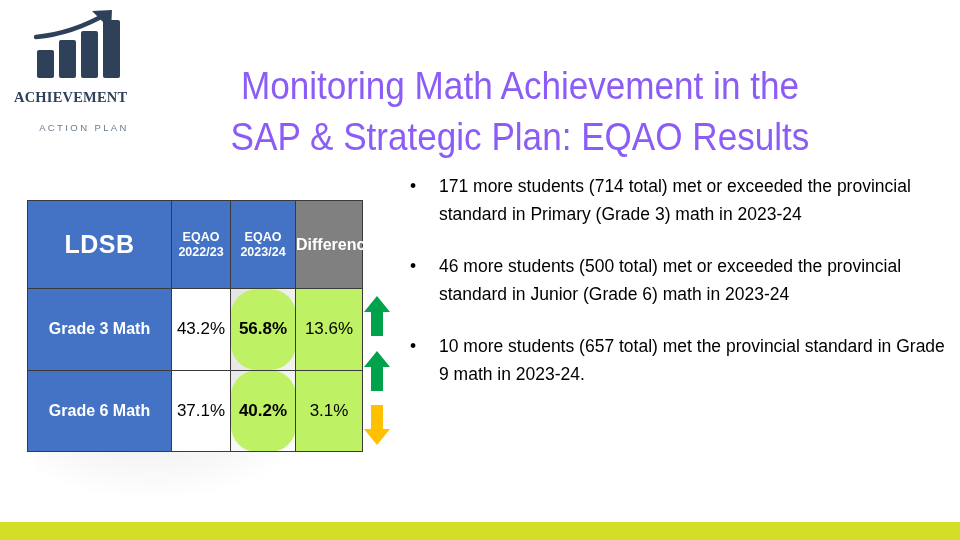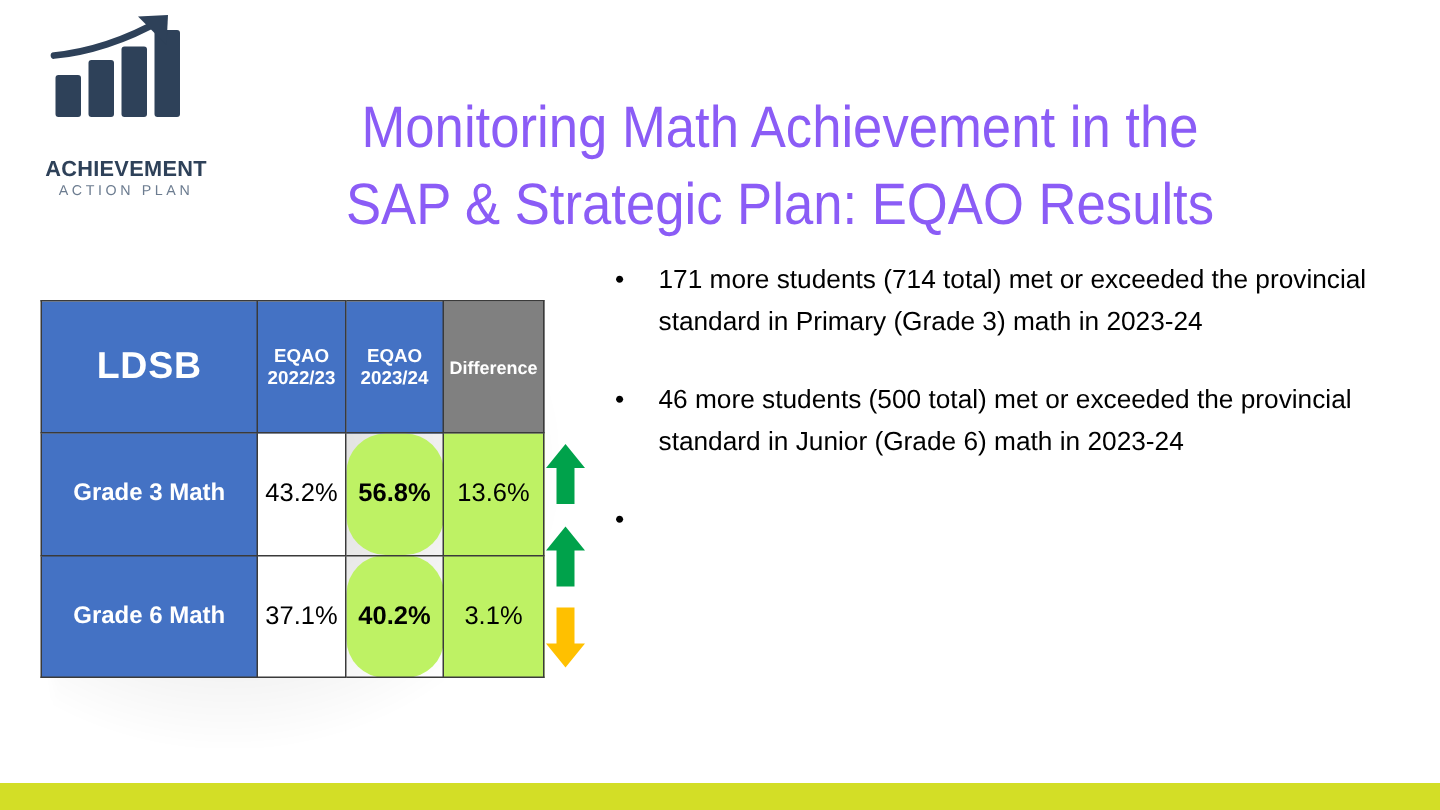--- a/index.html
+++ b/index.html
@@ -38,28 +38,29 @@
     text-align: center;
     color: #2e4159;
     font-weight: bold;
     font-size: 30px;
     letter-spacing: 0.5px;
     line-height: 30px;
   }
   #logo .logo-word2 {
     position: absolute;
     left: 0;
-    top: 99px;
+    top: 83px;
     width: 140px;
-    text-align: center;
+    text-align: left;
     color: #2e4159;
     font-weight: bold;
     font-size: 14.5px;
     letter-spacing: 0.2px;
     line-height: 16px;
+    font-family: Liberation Serif, serif;
   }
   #logo .logo-word3 {
     position: absolute;
     left: 0;
     top: 116px;
     width: 140px;
     text-align: center;
     color: #6c7c90;
     font-size: 9.5px;
     letter-spacing: 2.4px;
@@ -132,21 +133,21 @@
   th.h-year {
     background: #4472C4;
     color: #ffffff;
     font-size: 12.5px;
     font-weight: bold;
     line-height: 15px;
   }
   th.h-diff {
     background: #808080;
     color: #ffffff;
-    font-size: 12px;
+    font-size: 16px;
     font-weight: bold;
   }
   tr.data-row { height: 55px; }
   tr.head-row { height: 88px; }
 
   td.rowlabel {
     background: #4472C4;
     color: #ffffff;
     font-size: 16px;
     font-weight: bold;
@@ -290,16 +291,17 @@
   <div class="bullet">
     <span class="dot">•</span>
     <span><b>171 more</b><span> students (714 total) met or exceeded the provincial standard in Primary (Grade 3) math in 2023-24</span></span>
   </div>
   <div class="bullet">
     <span class="dot">•</span>
     <span><b>46 more</b><span> students (500 total) met or exceeded the provincial standard in Junior (Grade 6) math in 2023-24</span></span>
   </div>
   <div class="bullet">
     <span class="dot">•</span>
+    <span><b>10 more</b><span> students (657 total) met the provincial standard in Grade 9 math in 2023-24.</span></span>
   </div>
 </div>
 
 <div id="bottom-bar"></div>
 
 </body></html>

